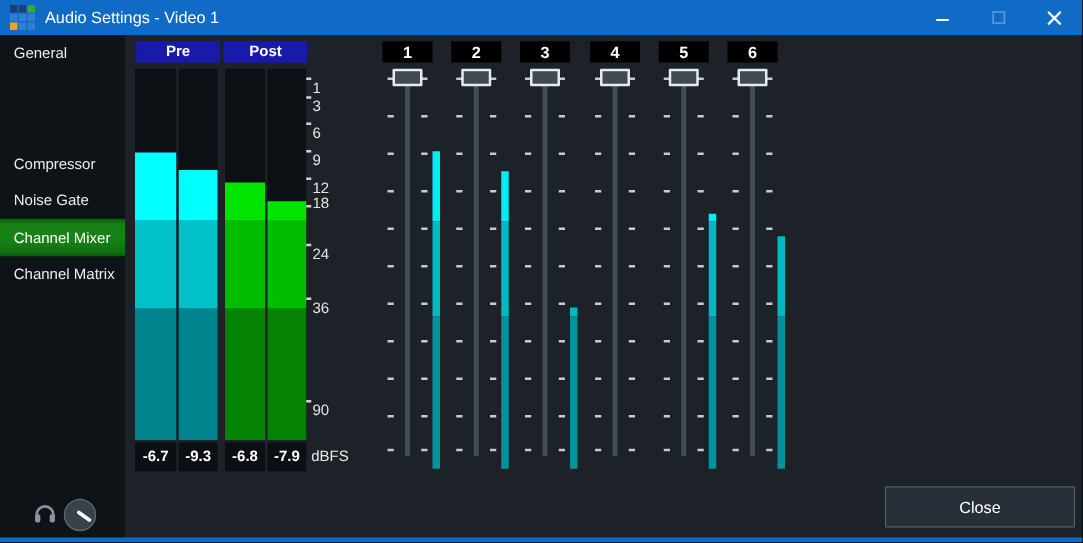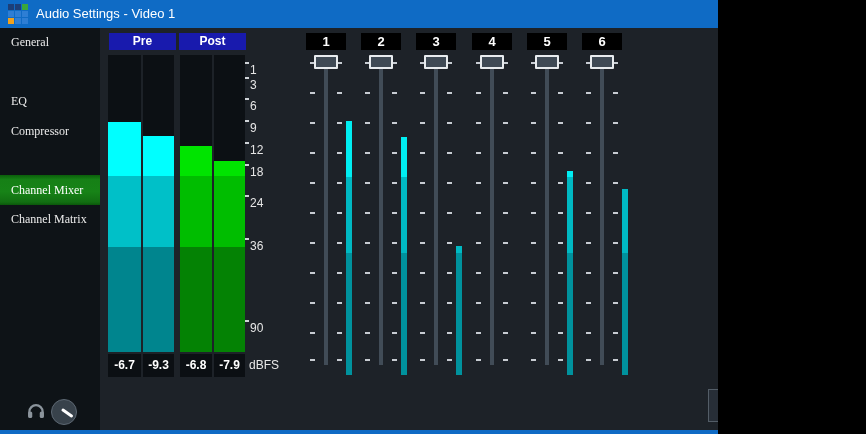--- a/index.html
+++ b/index.html
@@ -1,19 +1,19 @@
 <!DOCTYPE html>
 <html><head>
 <meta charset="utf-8">
 <style>
   * { margin:0; padding:0; box-sizing:border-box; }
   html,body { background:#000; }
   body { font-family:"Liberation Sans", sans-serif; }
   .window {
-    position:relative; width:718px; height:434px; overflow:hidden;
+    position:relative; width:866px; height:434px; overflow:hidden;
     background:#1d2228;
   }
   
   .titlebar {
     position:absolute; left:0; top:0; width:866px; height:28px;
     background:#0f6bc5; display:flex; align-items:center;
   }
   .app-icon {
     position:absolute; left:8px; top:4px; width:20px; height:20px;
     display:grid; grid-template-columns:repeat(3,1fr); grid-template-rows:repeat(3,1fr); gap:1px;
@@ -22,21 +22,20 @@
   .title-text {
     position:absolute; left:36px; top:0; height:28px; line-height:28px;
     color:#ffffff; font-size:13px; white-space:nowrap;
   }
   .win-controls { position:absolute; right:0; top:0; height:28px; display:flex; }
   .win-btn { width:45px; height:28px; display:flex; align-items:center; justify-content:center; }
   
   .sidebar {
     position:absolute; left:0; top:28px; width:100px; height:403px;
     background:#0e1317;
-    font-family:Liberation Serif, serif;
   }
   .nav-item {
     position:absolute; left:0; width:100px; height:30px;
     color:#ececec; font-size:12px; line-height:30px; padding-left:11px;
     cursor:default; white-space:nowrap;
   }
   .nav-item.selected {
     background:linear-gradient(180deg,#0b5e0b 0%,#168016 15%,#178317 55%,#126e12 90%,#0a570a 100%);
     color:#ffffff;
   }
@@ -114,22 +113,22 @@
         <svg width="13" height="13">
           <line x1="1.5" y1="1.5" x2="11.5" y2="11.5" stroke="#ffffff" stroke-width="1.7"></line>
           <line x1="11.5" y1="1.5" x2="1.5" y2="11.5" stroke="#ffffff" stroke-width="1.7"></line>
         </svg>
       </div>
     </div>
   </div>
 
   <nav class="sidebar" id="sidebarNav">
       <div class="nav-item" style="top: -1px;">General</div>
-      <div class="nav-item" style="top: 58px;">EQ</div>
       <div class="nav-item" style="top: 87.5px;">Compressor</div>
+      <div class="nav-item" style="top: 117px;">Noise Gate</div>
       <div class="nav-item selected" style="top: 146.5px;">Channel Mixer</div>
       <div class="nav-item" style="top: 176px;">Channel Matrix</div>
     </nav>
 
   <section id="mixerPanel">
     <div class="dbfs-label">dBFS</div>
   <div class="group-header" style="left: 109px; width: 67px;">Pre</div>
       <div class="group-header" style="left: 179px; width: 67px;">Post</div>
       <div class="meter-well" style="left: 108px; width: 33px;"></div>
       <div class="meter-seg" style="left: 108px; width: 33px; top: 122px; height: 54px; background: rgb(0, 255, 255);"></div>
@@ -155,21 +154,21 @@
       <div class="scale-label" style="top: 63px;">1</div>
       <div class="scale-tick" style="top: 77px;"></div>
       <div class="scale-label" style="top: 78px;">3</div>
       <div class="scale-tick" style="top: 98px;"></div>
       <div class="scale-label" style="top: 99px;">6</div>
       <div class="scale-tick" style="top: 120px;"></div>
       <div class="scale-label" style="top: 121px;">9</div>
       <div class="scale-tick" style="top: 142px;"></div>
       <div class="scale-label" style="top: 143px;">12</div>
       <div class="scale-tick" style="top: 164px;"></div>
-      <div class="scale-label" style="top: 165px;">18</div>
+      <div class="scale-label" style="top: 155px;">18</div>
       <div class="scale-tick" style="top: 195px;"></div>
       <div class="scale-label" style="top: 196px;">24</div>
       <div class="scale-tick" style="top: 238px;"></div>
       <div class="scale-label" style="top: 239px;">36</div>
       <div class="scale-tick" style="top: 320px;"></div>
       <div class="scale-label" style="top: 321px;">90</div>
       <div class="ch-header" style="left: 306px;">1</div>
       <div class="fader-track" style="left: 324px;"></div>
       <div class="fader-tick" style="left: 310px; top: 62px;"></div>
       <div class="fader-tick" style="left: 337px; top: 62px;"></div>

